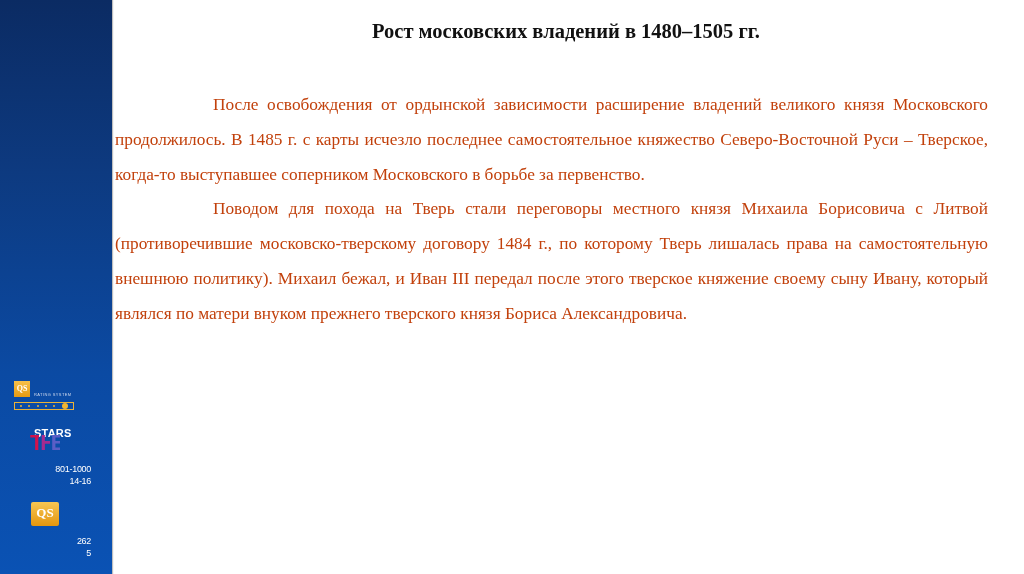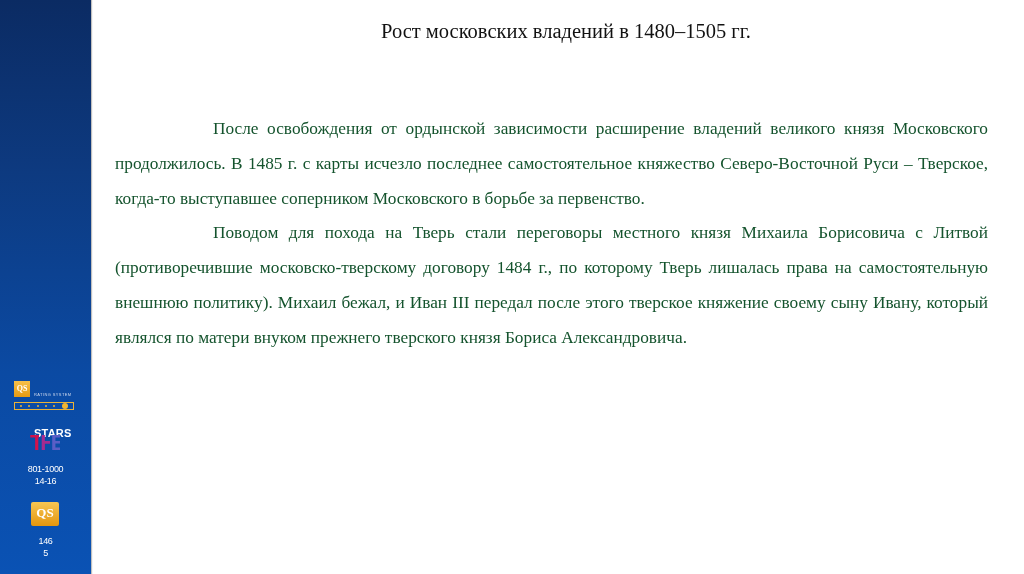--- a/index.html
+++ b/index.html
@@ -3,21 +3,21 @@
 <meta charset="utf-8">
 <style>
   html, body { margin: 0; padding: 0; }
   body {
     width: 1024px; height: 574px; overflow: hidden;
     background: #ffffff; position: relative;
     font-family: "Liberation Serif", "DejaVu Serif", serif;
     color: #111;
   }
   .sidebar {
-    position: absolute; left: 0; top: 0; width: 91px; height: 574px;
+    position: absolute; left: 0; top: 0; width: 112px; height: 574px;
     background: linear-gradient(to bottom, #0b2b63 0%, #0d3a80 30%, #0b4aa3 65%, #0a52b4 100%);
     box-shadow: 1px 0 1px rgba(0,0,0,0.25);
   }
   .badge-stars {
     position: absolute; left: 14px; top: 381px; width: 62px; height: 36px;
   }
   .qs-small {
     position: absolute; left: 0; top: 0; width: 16px; height: 16px;
     background: linear-gradient(#f7c04a, #e59a12);
     color: #fff; font-size: 8px; font-weight: bold; text-align: center; line-height: 16px;
@@ -43,37 +43,37 @@
     display: flex; gap: 1px; align-items: stretch;
   }
   .the-logo span {
     flex: 1; font-family: "Liberation Sans", sans-serif; font-weight: bold;
     font-size: 22px; line-height: 22px; text-align: center; overflow: hidden;
   }
   .the-t { color: #d0134c; }
   .the-h { color: #a52a8f; }
   .the-e { color: #5a5ec6; }
   .rank-text {
-    position: absolute; left: 0; width: 91px; text-align: center; color: #ffffff;
+    position: absolute; left: 0; width: 91px; text-align: right; color: #ffffff;
     font-family: "Liberation Sans", sans-serif; font-size: 9px; line-height: 11px;
     letter-spacing: -0.3px;
   }
   .qs-big {
     position: absolute; left: 31px; top: 502px; width: 28px; height: 24px;
     background: linear-gradient(#f6c654, #e4960f); border-radius: 2px;
     color: #fff; font-size: 13px; font-weight: bold; text-align: center; line-height: 22px;
     font-family: "Liberation Serif", serif;
   }
   .title {
     position: absolute; left: 108px; right: 0; top: 18px; text-align: center;
-    font-weight: normal; font-size: 20.5px; line-height: 27px; color: #111;
+    font-weight: bold; font-size: 20.5px; line-height: 27px; color: #111;
   }
   .content {
-    position: absolute; left: 115px; top: 112px; width: 873px;
-    font-size: 17.3px; line-height: 34.8px; text-align: justify; color: #14532d;
+    position: absolute; left: 115px; top: 88px; width: 873px;
+    font-size: 17.3px; line-height: 34.8px; text-align: justify; color: #c2410c;
   }
   .content p { margin: 0; text-indent: 98px; }
   .content p.last { margin-top: 8px; }
 </style>
 </head>
 <body>
 
 <div class="sidebar">
   <div class="badge-stars">
     <div class="qs-small">QS</div>
@@ -91,21 +91,21 @@
 
   <div class="the-logo">
     <span class="the-t">T</span>
     <span class="the-h">H</span>
     <span class="the-e">E</span>
   </div>
   <div class="rank-text" style="top:464px;">801-1000</div>
   <div class="rank-text" style="top:476px;">14-16</div>
 
   <div class="qs-big">QS</div>
-  <div class="rank-text" style="top:536px;">146</div>
+  <div class="rank-text" style="top:536px;">262</div>
   <div class="rank-text" style="top:548px;">5</div>
 </div>
 
 <div class="title">
   <div>Рост московских владений в 1480–1505 гг.</div>
 </div>
 
 <div class="content">
   <p>После освобождения от ордынской зависимости расширение владений великого князя Московского продолжилось. В 1485 г. с карты исчезло последнее самостоятельное княжество Северо-Восточной Руси – Тверское, когда-то выступавшее соперником Московского в борьбе за первенство.</p>
   <p>Поводом для похода на Тверь стали переговоры местного князя Михаила Борисовича с Литвой (противоречившие московско-тверскому договору 1484 г., по которому Тверь лишалась права на самостоятельную внешнюю политику). Михаил бежал, и Иван III передал после этого тверское княжение своему сыну Ивану, который являлся по матери внуком прежнего тверского князя Бориса Александровича.</p>

